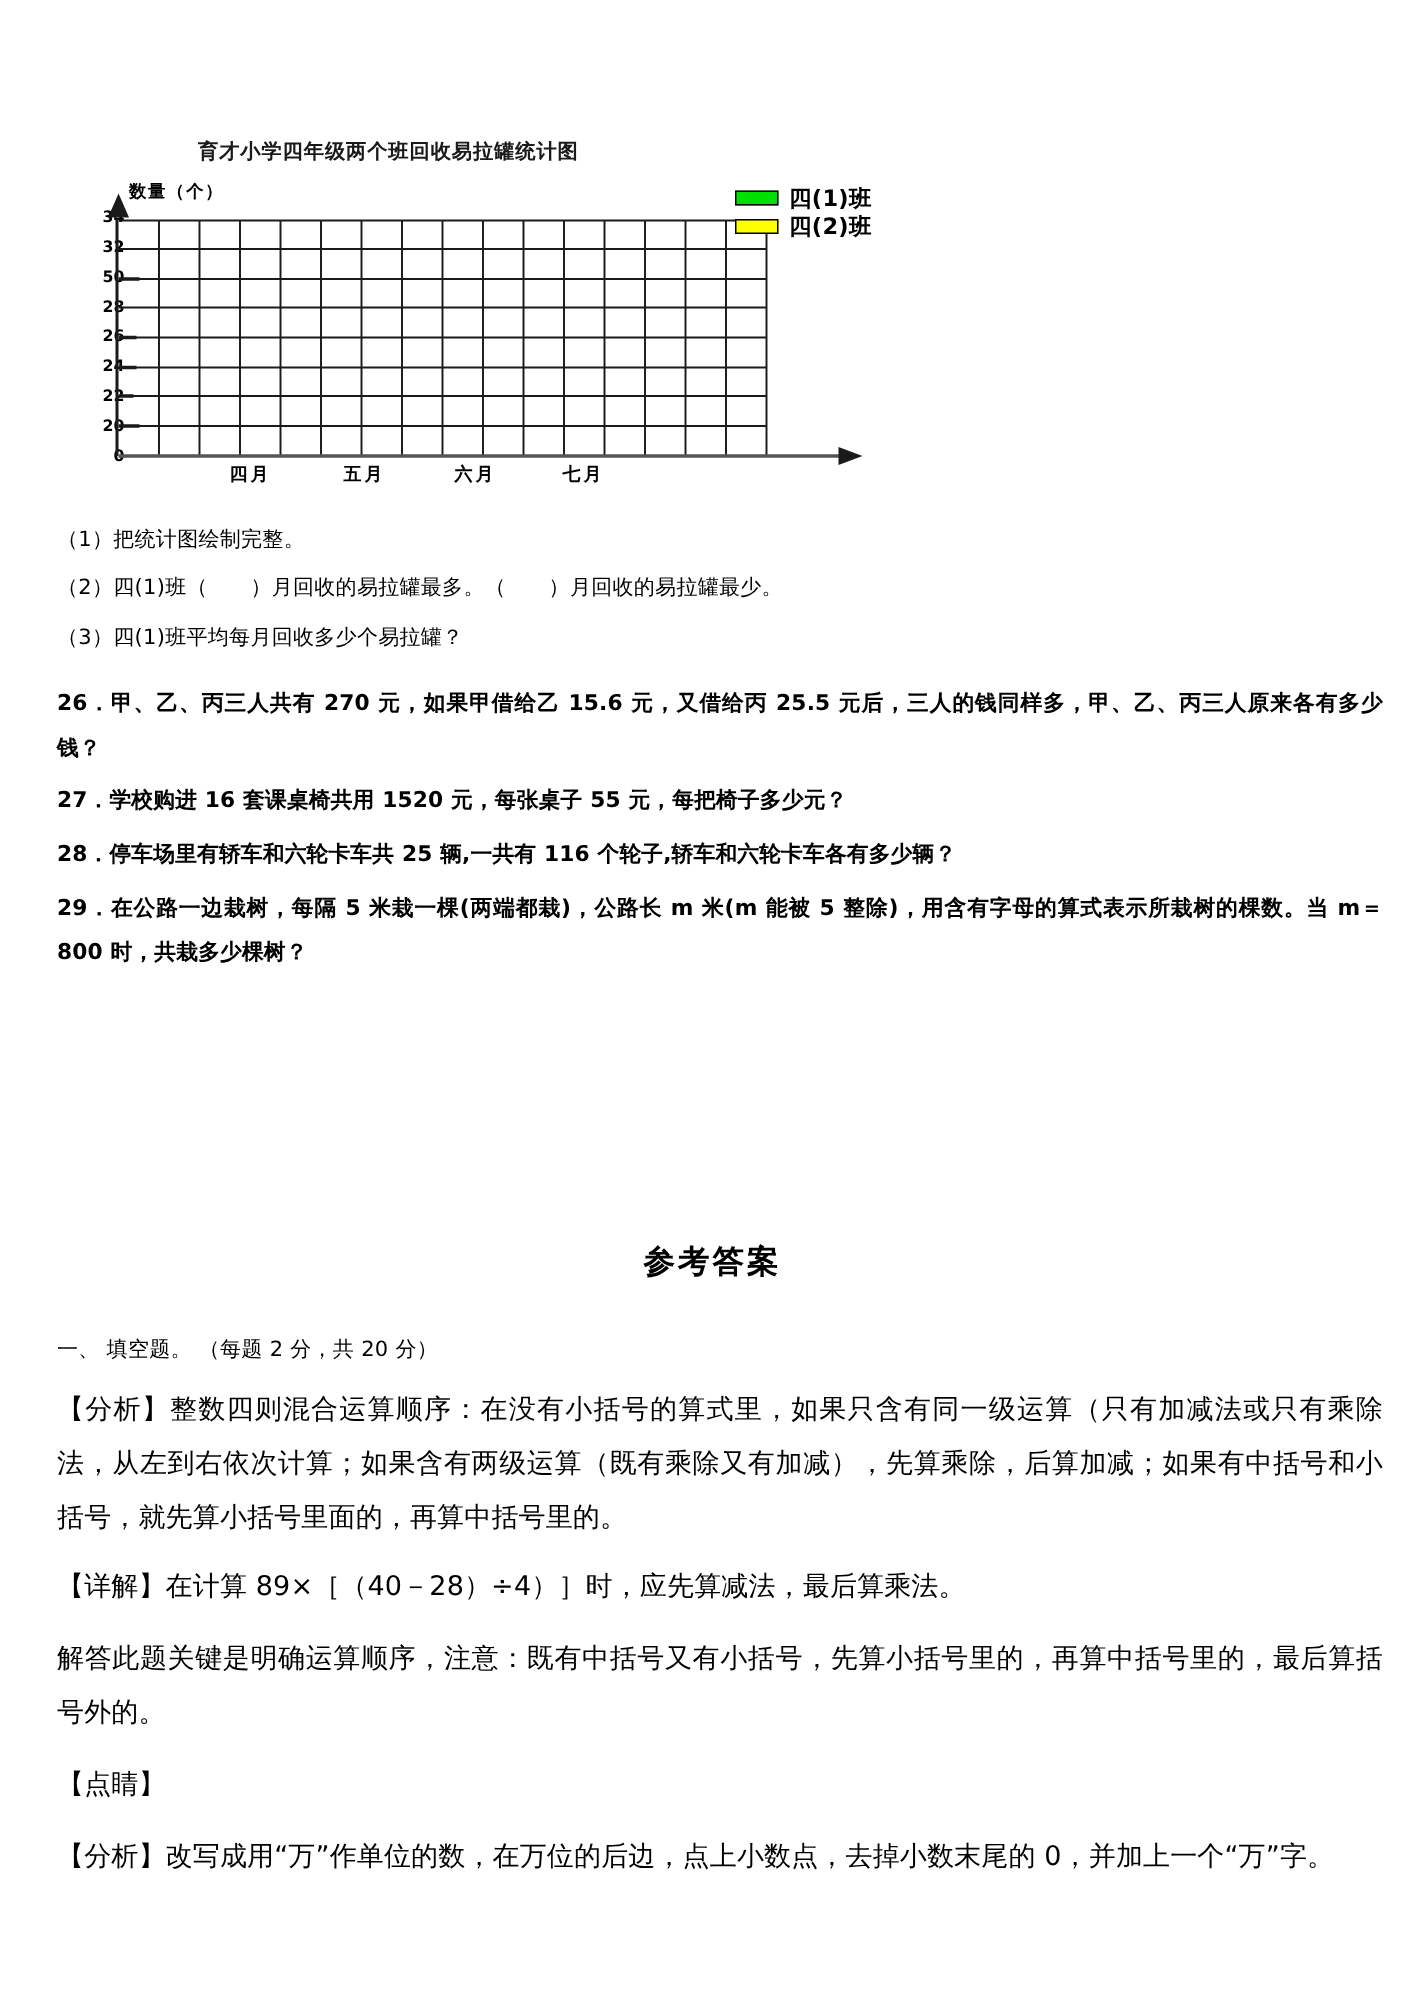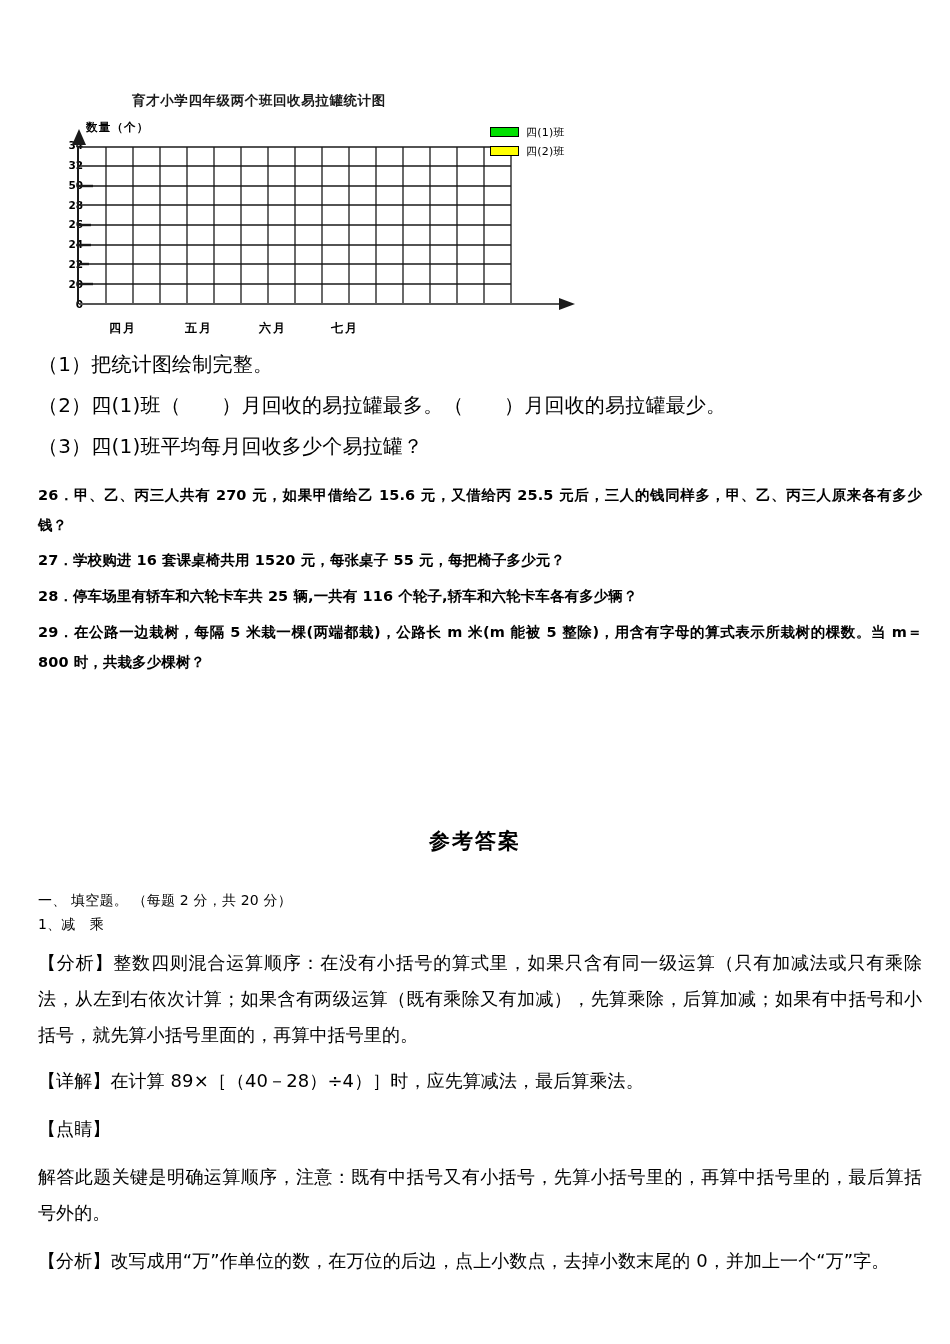--- a/index.html
+++ b/index.html
@@ -84,25 +84,26 @@
 
   .xtick-labels {
     position: absolute;
     left: 37px;
     top: 216px;
     width: 470px;
     height: 22px;
   }
   .xtick {
     position: absolute;
-    top: 12px;
+    top: 0;
     font-size: 12px;
     font-weight: 700;
     letter-spacing: 2px;
     white-space: nowrap;
+    margin-left: 44px;
   }
 
   .legend {
     position: absolute;
     left: 450px;
     top: 32px;
     width: 150px;
   }
   .legend-row {
     display: flex;
@@ -111,35 +112,35 @@
     margin-bottom: 3px;
   }
   .legend-swatch {
     width: 29px;
     height: 10px;
     border: 1.6px solid #000;
     margin-right: 7px;
     flex: none;
   }
   .legend-label {
-    font-size: 11px;
-    font-weight: 400;
+    font-size: 15px;
+    font-weight: 700;
     white-space: nowrap;
     letter-spacing: 0.2px;
   }
 
   
   .body-text {
     position: absolute;
     left: 38px;
     top: 350px;
     width: 884px;
   }
   .q-sub {
-    font-size: 20px;
+    font-size: 14px;
     line-height: 1.45;
     margin: 0 0 12px 0;
     font-family: "DejaVu Sans", "Liberation Sans", sans-serif;
     letter-spacing: 0.2px;
   }
   .q-main {
     font-size: 14.5px;
     line-height: 2.05;
     margin: 0 0 6px 0;
     font-weight: 700;
@@ -280,21 +281,20 @@
     <p class="q-main spacer-top">26．甲、乙、丙三人共有 270 元，如果甲借给乙 15.6 元，又借给丙 25.5 元后，三人的钱同样多，甲、乙、丙三人原来各有多少钱？</p>
     <p class="q-main">27．学校购进 16 套课桌椅共用 1520 元，每张桌子 55 元，每把椅子多少元？</p>
     <p class="q-main">28．停车场里有轿车和六轮卡车共 25 辆,一共有 116 个轮子,轿车和六轮卡车各有多少辆？</p>
     <p class="q-main">29．在公路一边栽树，每隔 5 米栽一棵(两端都栽)，公路长 m 米(m 能被 5 整除)，用含有字母的算式表示所栽树的棵数。当 m＝800 时，共栽多少棵树？</p>
   </div>
 
   <div class="answers-title">参考答案</div>
 
   <div class="answers-body">
     <p class="ans-line">一、 填空题。 （每题 2 分，共 20 分）</p>
-    <p class="ans-line">1、减　乘</p>
     <p class="ans-para">【分析】整数四则混合运算顺序：在没有小括号的算式里，如果只含有同一级运算（只有加减法或只有乘除法，从左到右依次计算；如果含有两级运算（既有乘除又有加减），先算乘除，后算加减；如果有中括号和小括号，就先算小括号里面的，再算中括号里的。</p>
     <p class="ans-para">【详解】在计算 89×［（40－28）÷4）］时，应先算减法，最后算乘法。</p>
+    <p class="ans-para tight">解答此题关键是明确运算顺序，注意：既有中括号又有小括号，先算小括号里的，再算中括号里的，最后算括号外的。</p>
     <p class="ans-para tight">【点睛】</p>
-    <p class="ans-para tight">解答此题关键是明确运算顺序，注意：既有中括号又有小括号，先算小括号里的，再算中括号里的，最后算括号外的。</p>
     <p class="ans-para tight">【分析】改写成用“万”作单位的数，在万位的后边，点上小数点，去掉小数末尾的 0，并加上一个“万”字。</p>
   </div>
 
 </div>
 
 </body></html>

